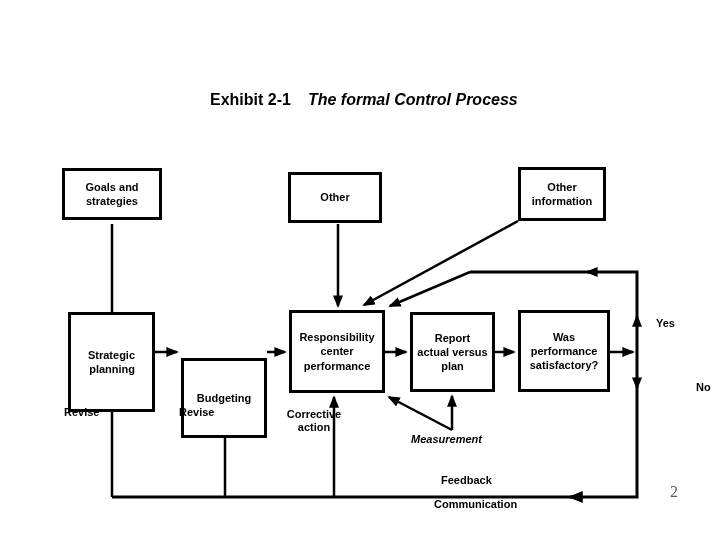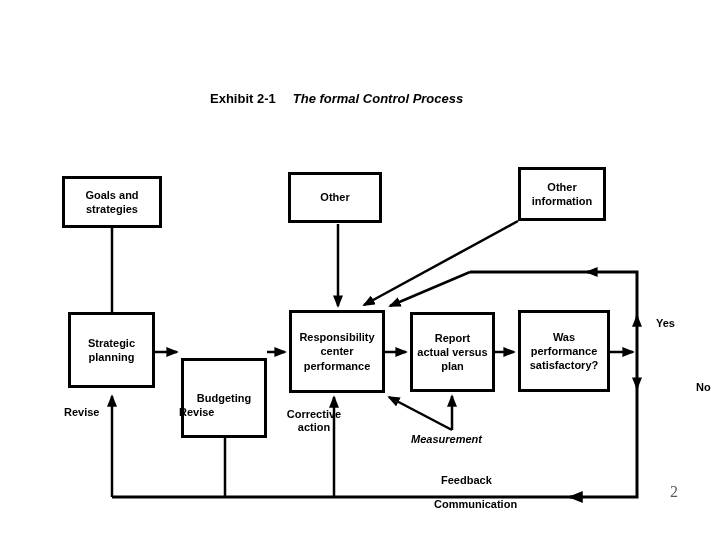--- a/index.html
+++ b/index.html
@@ -1,26 +1,26 @@
 <!DOCTYPE html>
 <html><head>
 <meta charset="utf-8">
 <style>
   html,body{margin:0;padding:0;}
   .canvas{position:relative;width:720px;height:540px;background:#ffffff;overflow:hidden;
           font-family:"Liberation Sans",sans-serif;color:#000;}
-  .title{position:absolute;left:210px;top:91px;font-size:13px;font-weight:bold;white-space:nowrap;}
+  .title{position:absolute;left:210px;top:91px;font-size:16px;font-weight:bold;white-space:nowrap;}
   .title .it{font-style:italic;margin-left:17px;}
   .box{position:absolute;border:3px solid #000;background:#fff;box-sizing:border-box;
        display:flex;align-items:center;justify-content:center;text-align:center;
        font-weight:bold;font-size:11px;line-height:1.3;white-space:pre-line;}
-  #b-goals{left:62px;top:176px;width:100px;height:52px;}
+  #b-goals{left:62px;top:168px;width:100px;height:52px;}
   #b-rules{left:288px;top:172px;width:94px;height:51px;}
   #b-other{left:518px;top:167px;width:88px;height:54px;}
-  #b-strategic{left:68px;top:312px;width:87px;height:76px;}
+  #b-strategic{left:68px;top:312px;width:87px;height:100px;text-align:right;}
   #b-budgeting{left:181px;top:312px;width:86px;height:80px;margin-top:46px;}
   #b-resp{left:289px;top:310px;width:96px;height:83px;}
   #b-report{left:410px;top:312px;width:85px;height:80px;}
   #b-was{left:518px;top:310px;width:92px;height:82px;}
   .lbl{position:absolute;font-weight:bold;font-size:11px;line-height:1.2;white-space:pre-line;}
   #l-revise1{left:64px;top:406px;}
   #l-revise2{left:179px;top:406px;}
   #l-corrective{left:283px;top:408px;width:62px;text-align:center;}
   #l-measurement{left:411px;top:433px;font-style:italic;}
   #l-feedback{left:441px;top:474px;text-align:right;}

